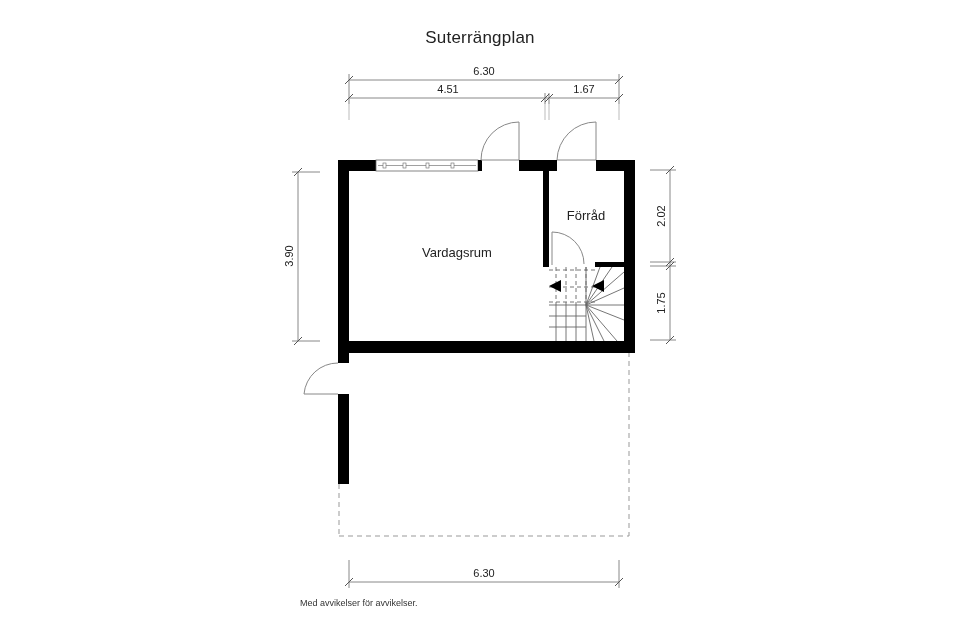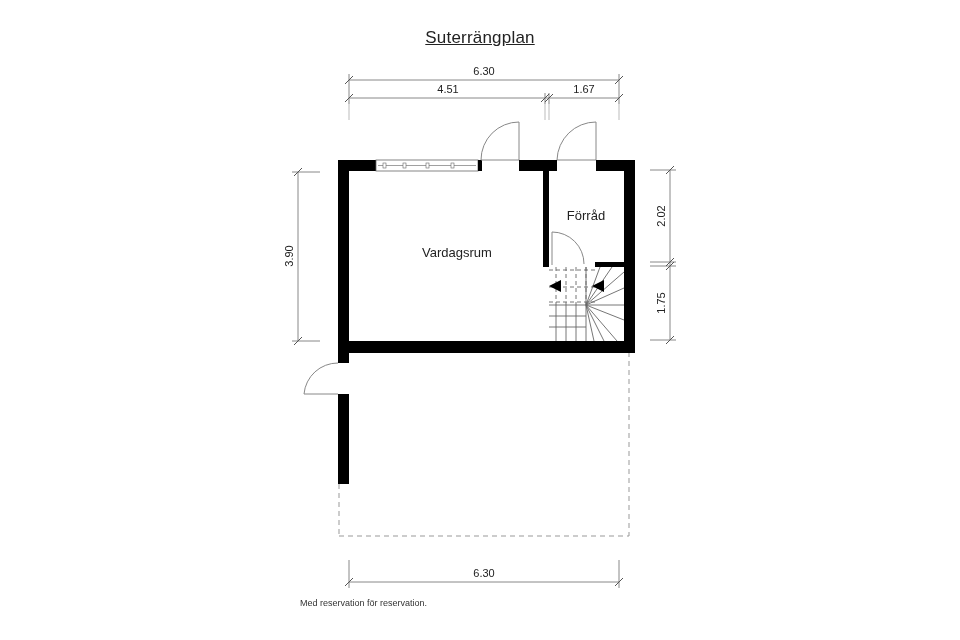--- a/index.html
+++ b/index.html
@@ -1,17 +1,17 @@
 <!DOCTYPE html>
 <html><head>
 <meta charset="utf-8">
 <style>
   html,body{margin:0;padding:0;background:#ffffff;}
   body{width:960px;height:640px;position:relative;overflow:hidden;font-family:"Liberation Sans","DejaVu Sans",sans-serif;}
-  .title{position:absolute;left:0;width:960px;top:28px;text-align:center;font-size:17px;color:#222;letter-spacing:0.2px;text-decoration:underline;}
+  .title{position:absolute;left:0;width:960px;top:28px;text-align:center;font-size:17px;color:#222;letter-spacing:0.2px;}
   .note{position:absolute;left:300px;top:598px;font-size:9px;color:#333;}
   svg{position:absolute;left:0;top:0;}
   .dimtext{font-family:"Liberation Sans","DejaVu Sans",sans-serif;font-size:11px;fill:#222;}
   .roomtext{font-family:"Liberation Sans","DejaVu Sans",sans-serif;font-size:13px;fill:#222;}
 </style>
 </head>
 <body>
 
 <div class="title">Suterrängplan</div>
 
@@ -165,13 +165,13 @@
   </g>
   <g fill="#000">
     <polygon points="549,286 561,280 561,292"></polygon>
     <polygon points="592,286 604,280 604,292"></polygon>
   </g>
 
   <text class="roomtext" x="457" y="257" text-anchor="middle">Vardagsrum</text>
   <text class="roomtext" x="586" y="220" text-anchor="middle">Förråd</text>
 </svg>
 
-<div class="note">Med reservation för reservation.</div>
+<div class="note">Med avvikelser för avvikelser.</div>
 
 </body></html>

